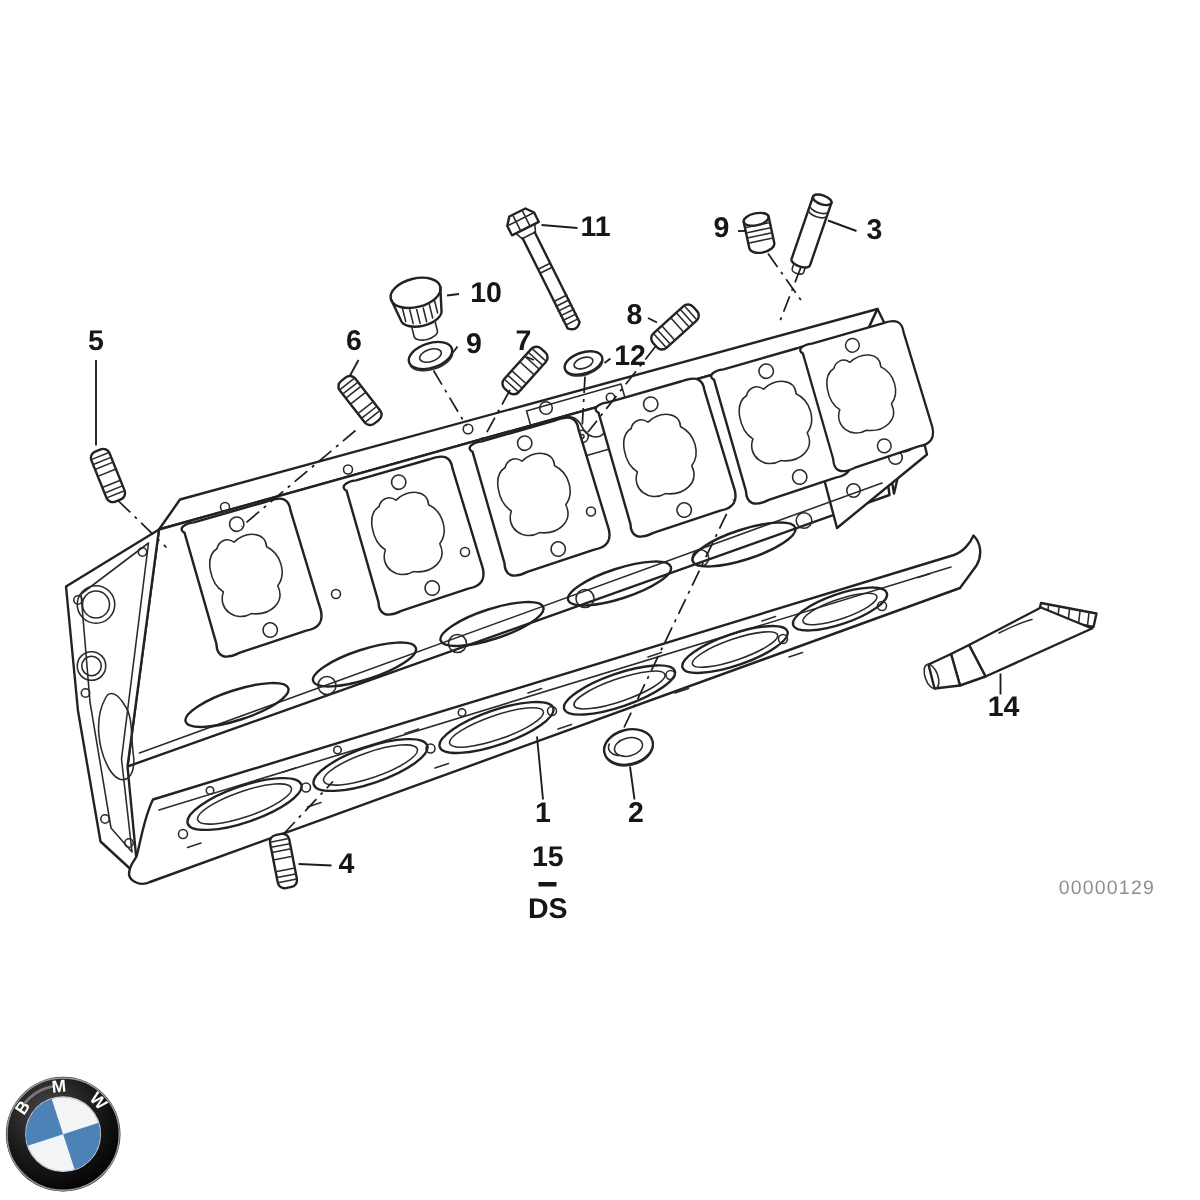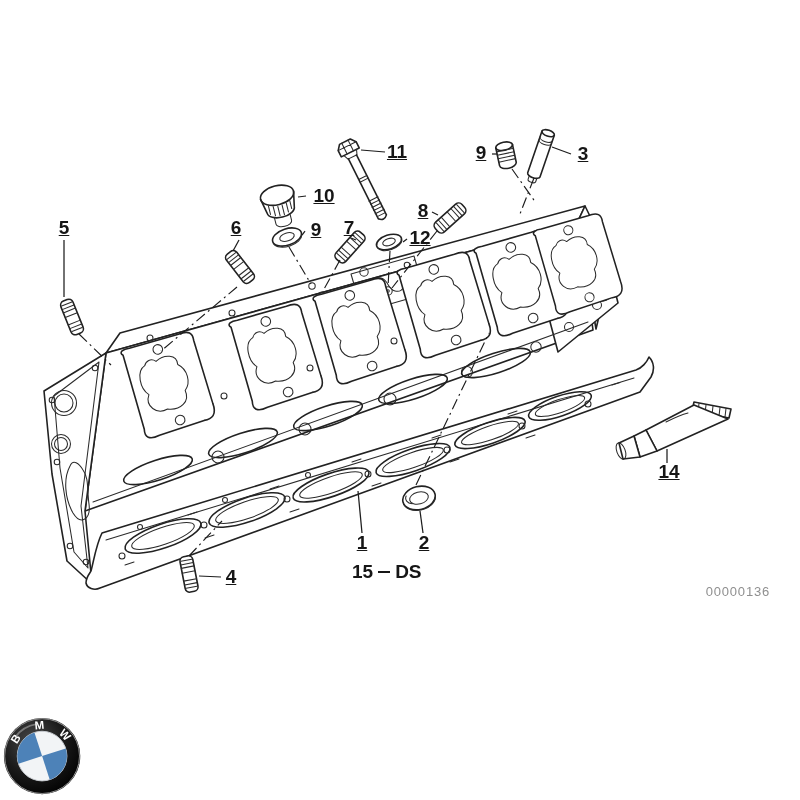--- a/index.html
+++ b/index.html
@@ -1,23 +1,23 @@
 <!DOCTYPE html>
 <html><head>
 <meta charset="utf-8">
 <style>
   html,body{margin:0;padding:0;background:#fff;}
   .stage{position:relative;width:800px;height:800px;background:#ffffff;overflow:hidden;
          font-family:"Liberation Sans",sans-serif;}
   .art{position:absolute;left:0;top:0;}
   .callout{position:absolute;transform:translate(-50%,-50%);
            font:bold 19px "Liberation Sans",sans-serif;color:#161616;
-           letter-spacing:0;white-space:nowrap;text-decoration:underline;}
+           letter-spacing:0;white-space:nowrap;}
   .sealset{position:absolute;left:352px;top:561px;display:flex;align-items:center;gap:5px;
-           font:bold 19px "Liberation Sans",sans-serif;color:#161616;}
+           font:bold 19px "Liberation Sans",sans-serif;color:#161616;flex-direction:column;}
   .sealset .dash{width:12px;height:2.5px;background:#161616;display:inline-block;}
   .watermark{position:absolute;right:30px;top:584px;
              font:13px "Liberation Sans",sans-serif;color:#8f8f8f;letter-spacing:.8px;}
   .footer-part{position:absolute;right:4px;top:743px;display:flex;gap:13px;
                font:45px "Liberation Sans",sans-serif;color:#0a0a0a;letter-spacing:-.5px;}
   .logo{position:absolute;left:2px;top:716px;width:84px;height:84px;}
   svg{display:block;}
   .ln{stroke:#222;fill:none;stroke-width:1.6;stroke-linecap:round;stroke-linejoin:round;}
   .lnw{stroke:#222;fill:#fff;stroke-width:1.6;stroke-linejoin:round;}
   .thin{stroke:#2b2b2b;fill:none;stroke-width:1.05;stroke-linecap:round;stroke-linejoin:round;}
@@ -269,21 +269,21 @@
   <div class="callout" style="left:424px;top:543px">2</div>
   <div class="callout" style="left:231px;top:577px">4</div>
   <div class="callout" style="left:669px;top:472px">14</div>
 
   <div class="sealset">
     <span>15</span>
     <span class="dash"></span>
     <span>DS</span>
   </div>
 
-  <div class="watermark">00000136</div>
+  <div class="watermark">00000129</div>
 
   <svg class="logo" viewBox="0 0 88 88">
     <defs>
       <radialGradient id="rg" cx="38%" cy="32%" r="75%">
         <stop offset="0%" stop-color="#4a4a4a"></stop>
         <stop offset="55%" stop-color="#1a1a1a"></stop>
         <stop offset="100%" stop-color="#000000"></stop>
       </radialGradient>
     </defs>
     <g>

